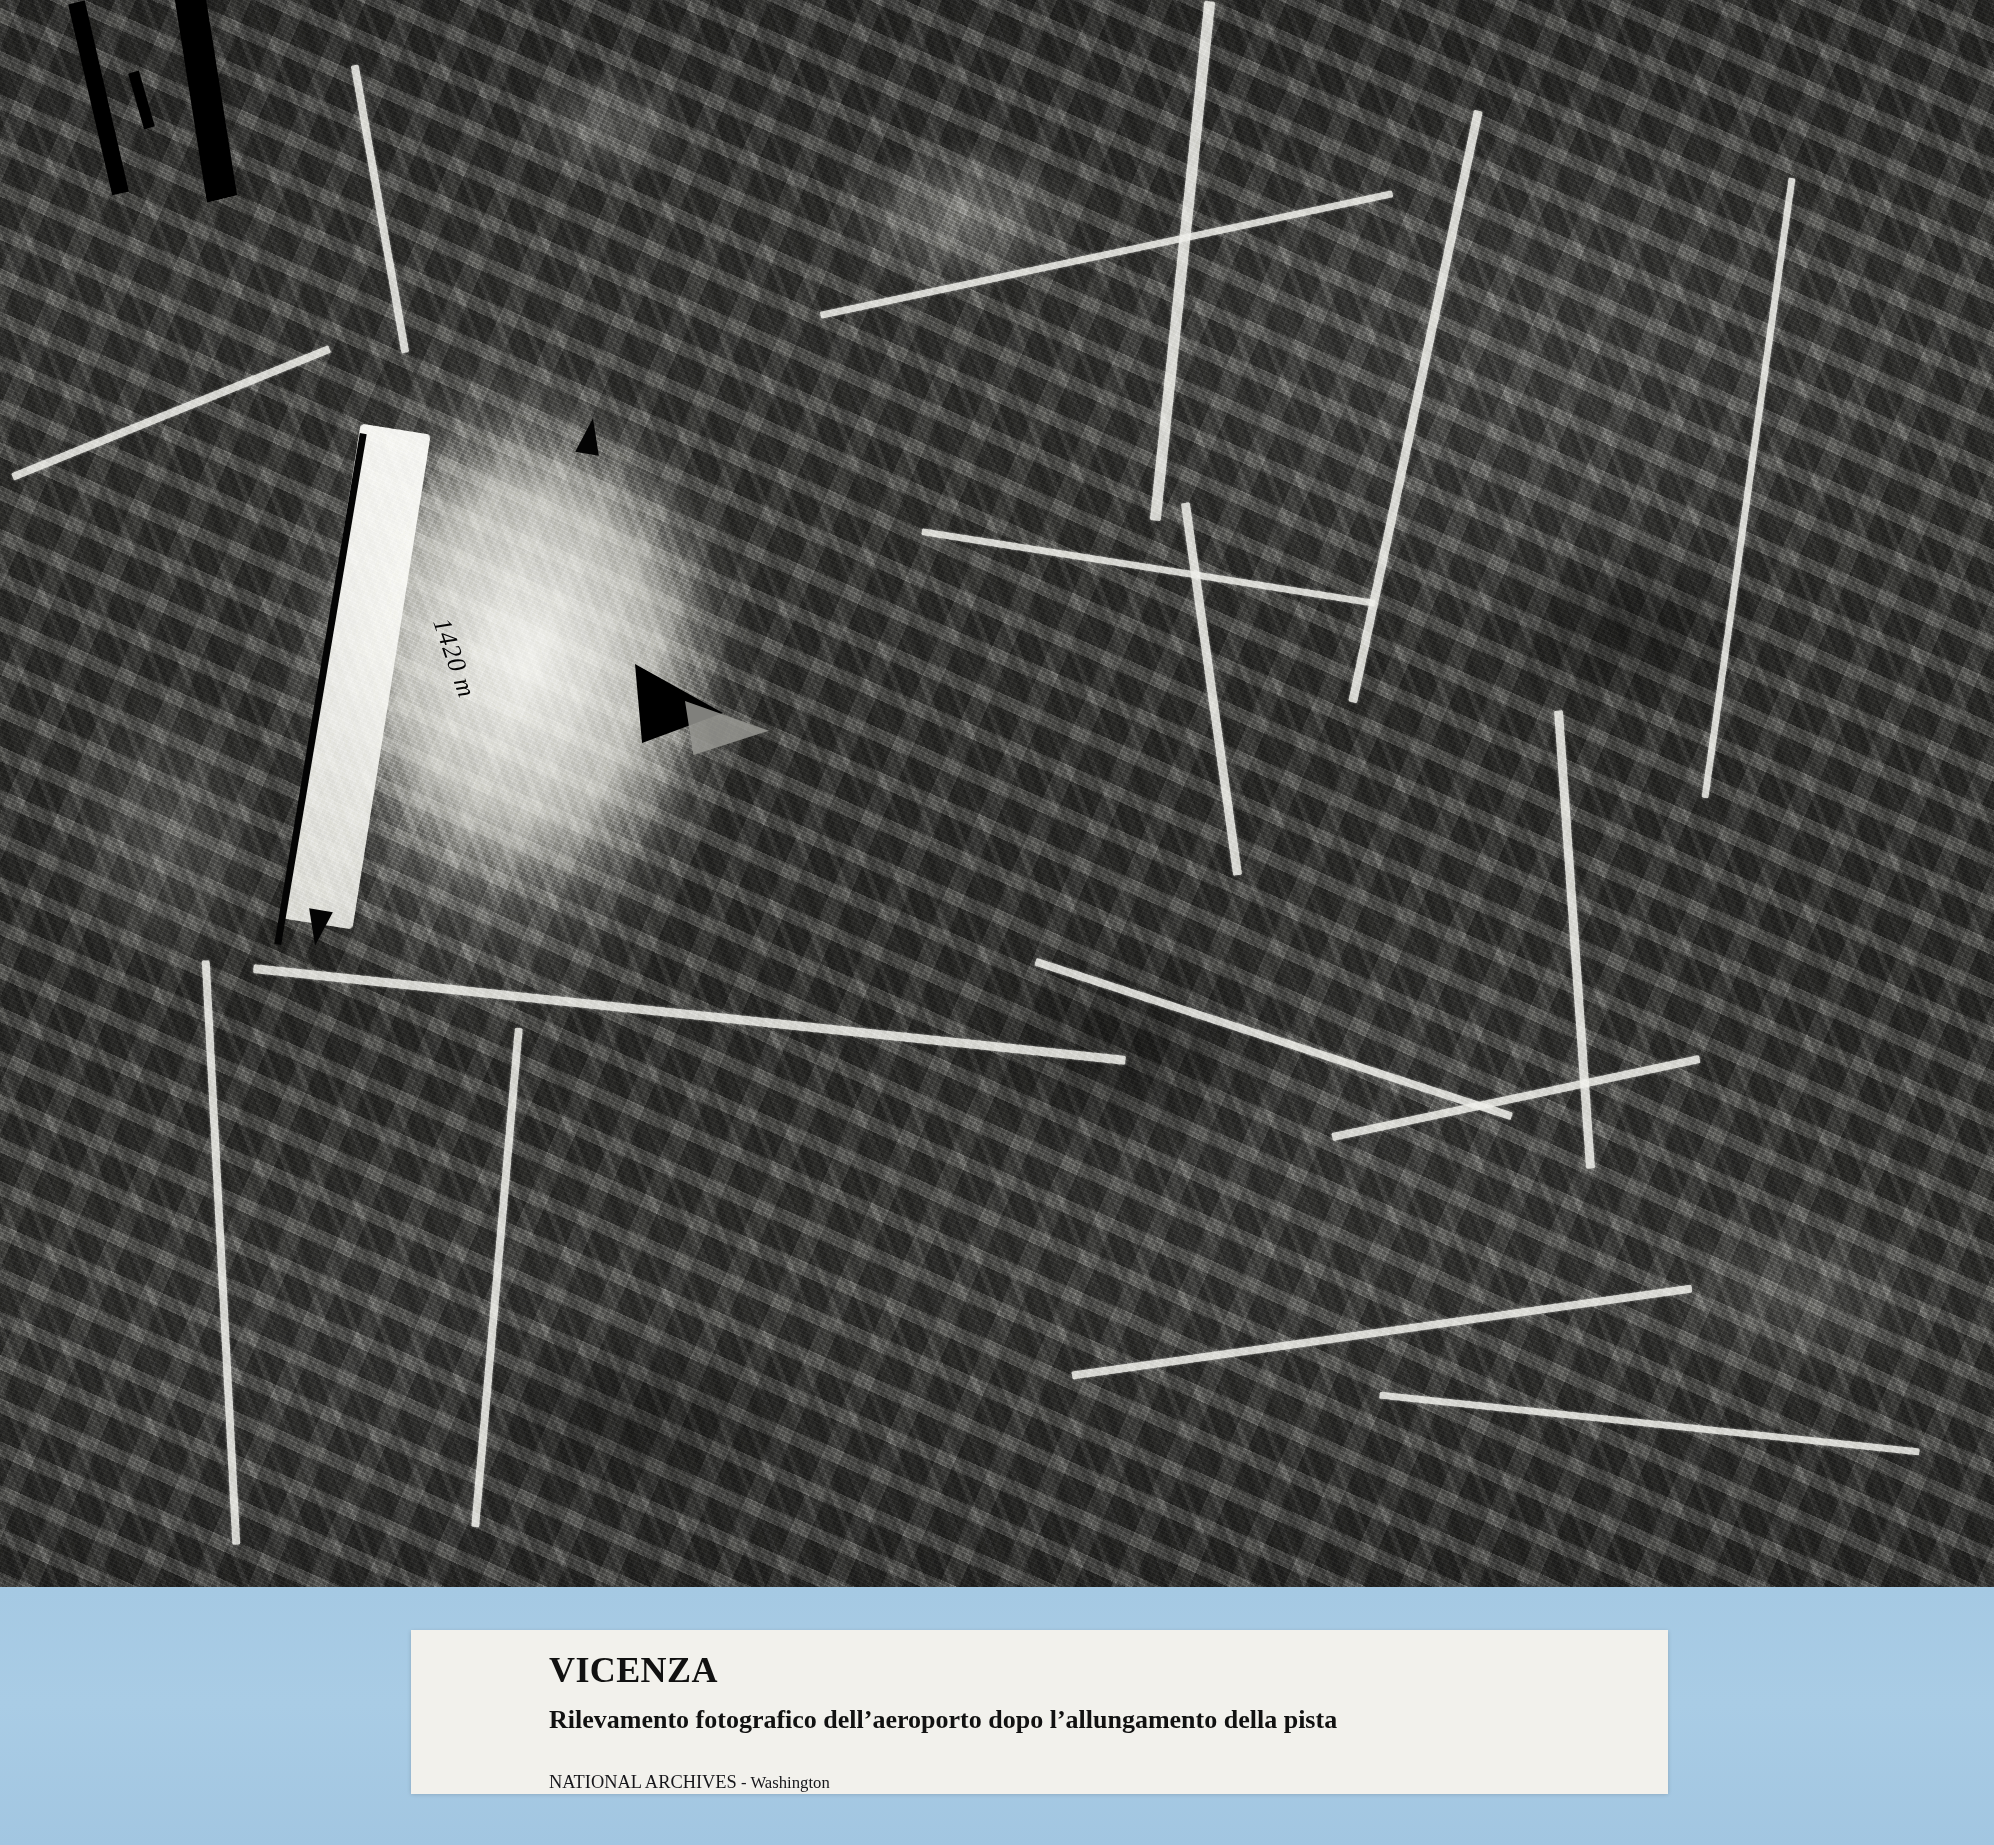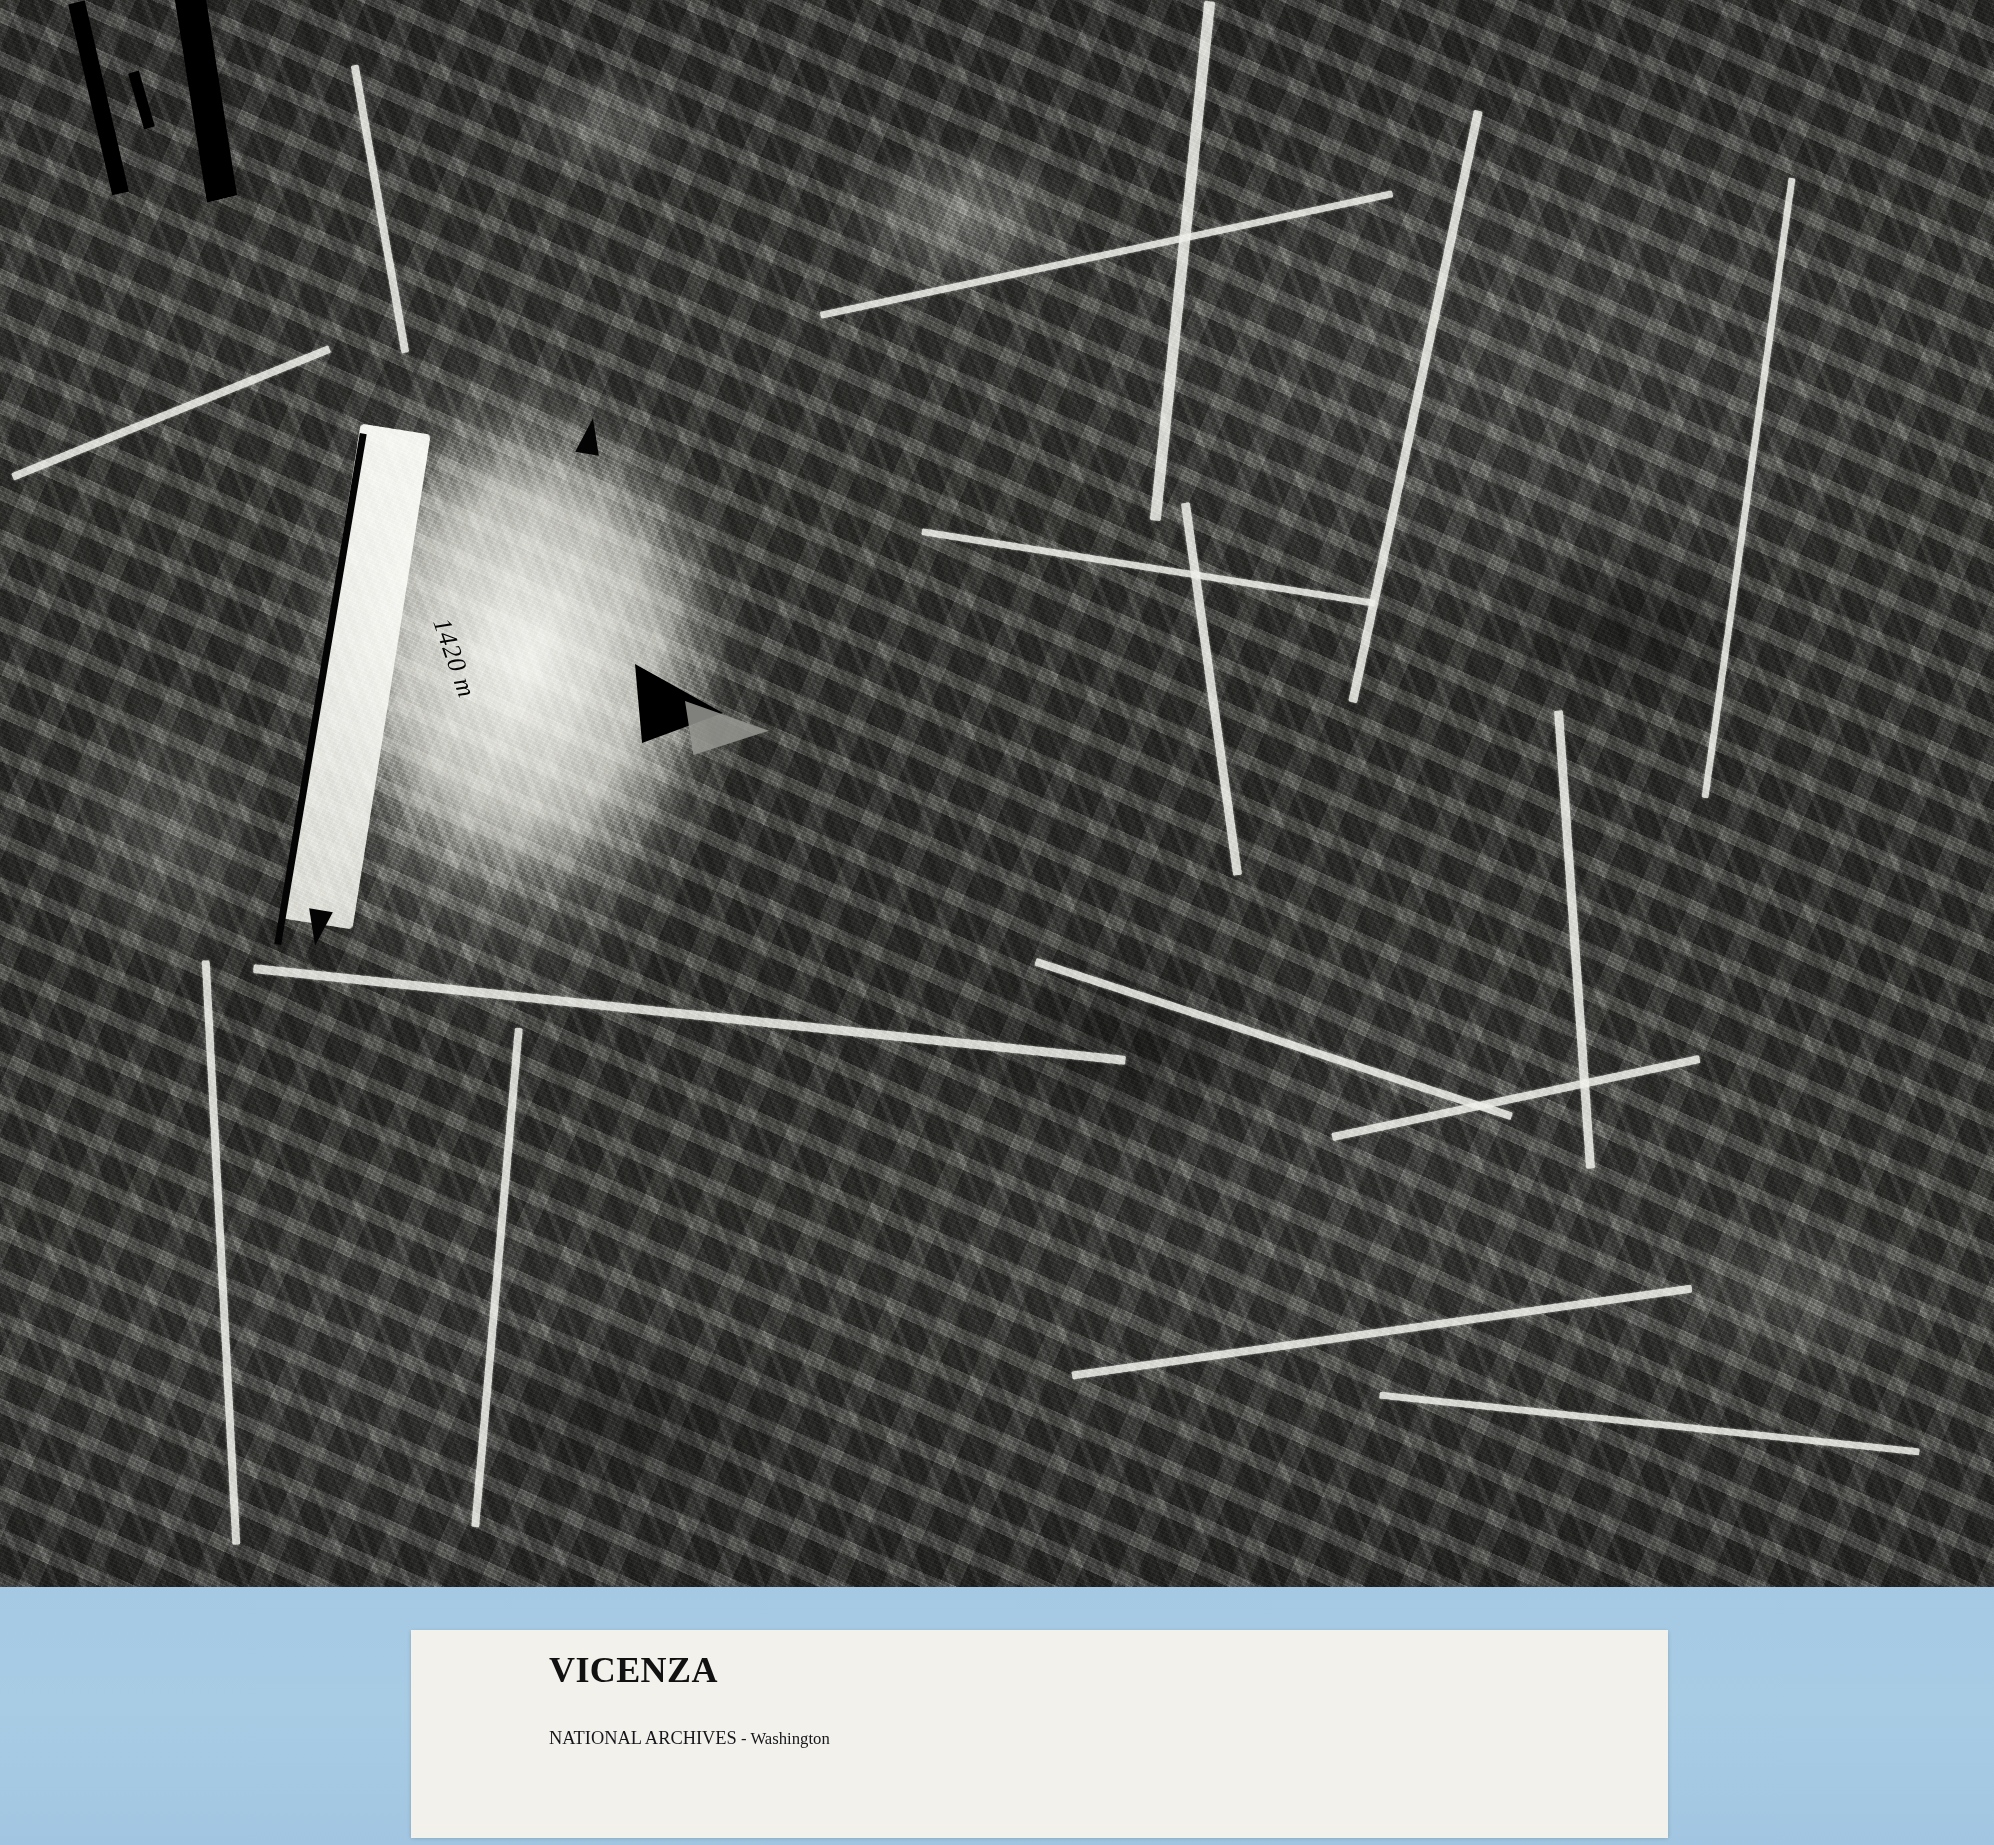--- a/index.html
+++ b/index.html
@@ -204,21 +204,21 @@
     height: 259px;
     background: linear-gradient(180deg, #a5c9e3 0%, #a9cce5 45%, #a2c6e1 100%);
   }
 
   
   .caption-card {
     position: absolute;
     left: 411px;
     top: 1630px;
     width: 1257px;
-    height: 208px;
+    height: 164px;
     background: #f2f1ec;
     box-shadow: 0 0.8px 4.2px rgba(0,0,0,0.18);
   }
   .caption-inner {
     padding: 22px 0 0 138px;
   }
   .caption-title {
     font-family: "Liberation Serif", serif;
     font-weight: bold;
     font-size: 36px;
@@ -286,18 +286,19 @@
     <div class="arrowhead arrow-top"></div>
     <div class="arrowhead arrow-bottom"></div>
     <div class="measure-label">1420 m</div>
   </div>
 
   <div class="mat"></div>
 
   <div class="caption-card">
     <div class="caption-inner">
       <div class="caption-title">VICENZA</div>
+      <div class="caption-sub">Rilevamento fotografico dell’aeroporto dopo l’allungamento della pista</div>
       <div class="caption-credit"><span class="small-caps">NATIONAL ARCHIVES</span><span> - </span><span>Washington</span></div>
     </div>
   </div>
 
 </div>
 
 
 </body></html>

